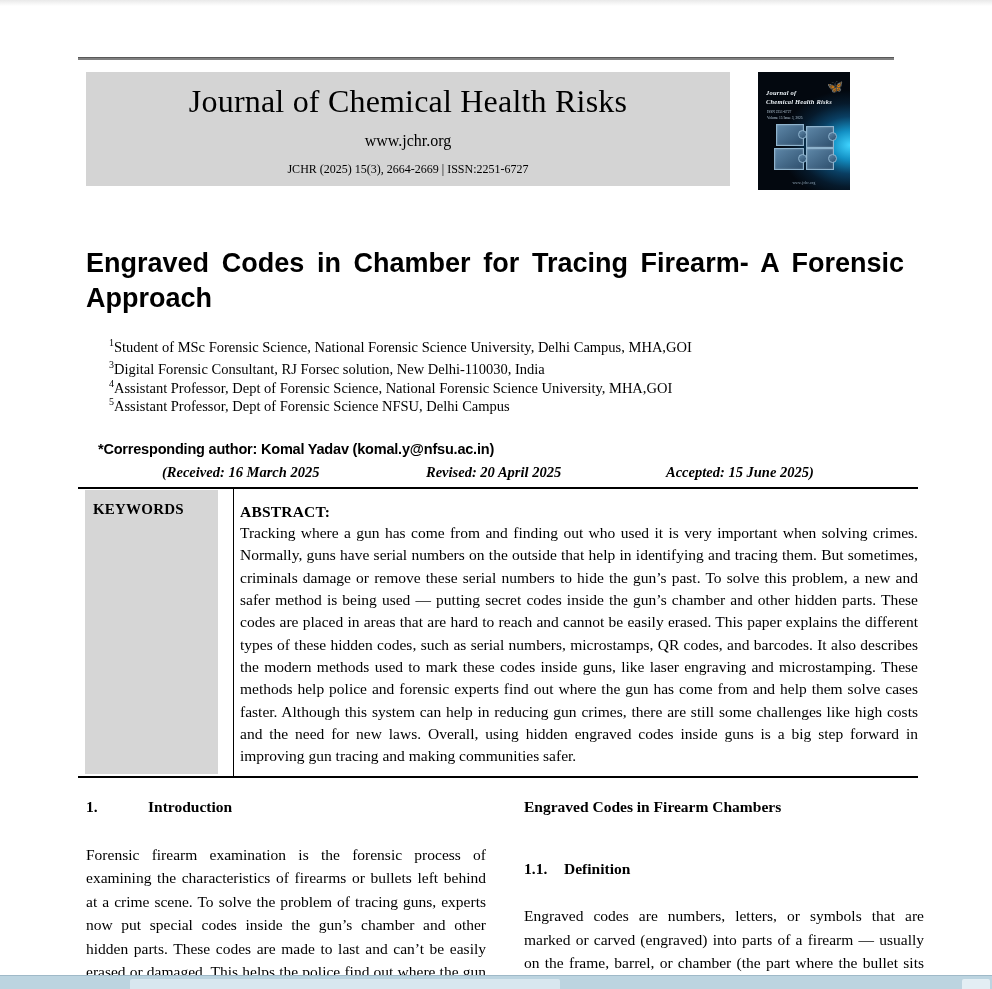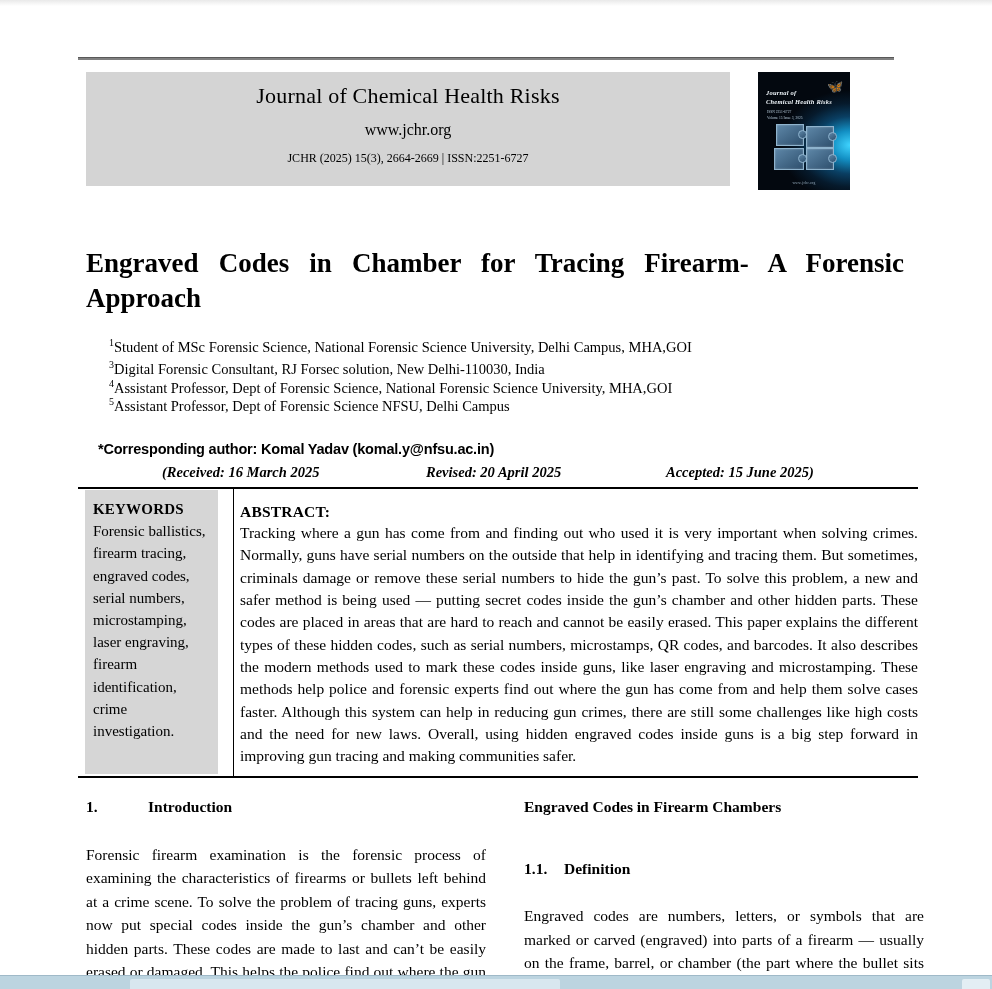--- a/index.html
+++ b/index.html
@@ -47,21 +47,21 @@
   .masthead {
     position: absolute;
     left: 86px; top: 72px;
     width: 644px;
     height: 114px;
     background: #d4d4d4;
     text-align: center;
   }
   .journal-title {
     font-family: "Liberation Serif", serif;
-    font-size: 22px;
+    font-size: 32px;
     letter-spacing: 0.2px;
     padding-top: 12px;
     line-height: 1.1;
   }
   .journal-url {
     font-size: 16px;
     padding-top: 13px;
     line-height: 1.1;
   }
   .journal-issue {
@@ -140,21 +140,21 @@
     font-size: 3.6px;
     color: #9db4c6;
     letter-spacing: .3px;
   }
 
   
   .article-title {
     position: absolute;
     left: 86px; top: 228px;
     width: 818px;
-    font-family: Liberation Serif, serif;
+    font-family: Liberation Sans, sans-serif;
     font-weight: bold;
     font-size: 27px;
     line-height: 1.28;
     text-align: justify;
     text-align-last: left;
   }
   .authors {
     position: absolute;
     left: 88px; top: 312px;
     width: 820px;
@@ -348,21 +348,20 @@
   <div class="dates">
     <span class="d1">(Received: 16 March 2025</span>
     <span class="d2">Revised: 20 April 2025</span>
     <span class="d3">Accepted: 15 June 2025)</span>
   </div>
 
   <div class="abs-top-rule"></div>
 
   <div class="keywords-box">
     <div class="keywords-title">KEYWORDS</div>
-    <div>Forensic ballistics, firearm tracing, engraved codes, serial numbers, microstamping, laser engraving, firearm identification, crime investigation.</div>
   </div>
 
   <div class="abs-divider"></div>
 
   <div class="abstract">
     <div class="abstract-label">ABSTRACT:</div>
     <div class="abstract-body">Tracking where a gun has come from and finding out who used it is very important when solving crimes. Normally, guns have serial numbers on the outside that help in identifying and tracing them. But sometimes, criminals damage or remove these serial numbers to hide the gun’s past. To solve this problem, a new and safer method is being used — putting secret codes inside the gun’s chamber and other hidden parts. These codes are placed in areas that are hard to reach and cannot be easily erased. This paper explains the different types of these hidden codes, such as serial numbers, microstamps, QR codes, and barcodes. It also describes the modern methods used to mark these codes inside guns, like laser engraving and microstamping. These methods help police and forensic experts find out where the gun has come from and help them solve cases faster. Although this system can help in reducing gun crimes, there are still some challenges like high costs and the need for new laws. Overall, using hidden engraved codes inside guns is a big step forward in improving gun tracing and making communities safer.</div>
   </div>
 
   <div class="abs-bottom-rule"></div>

